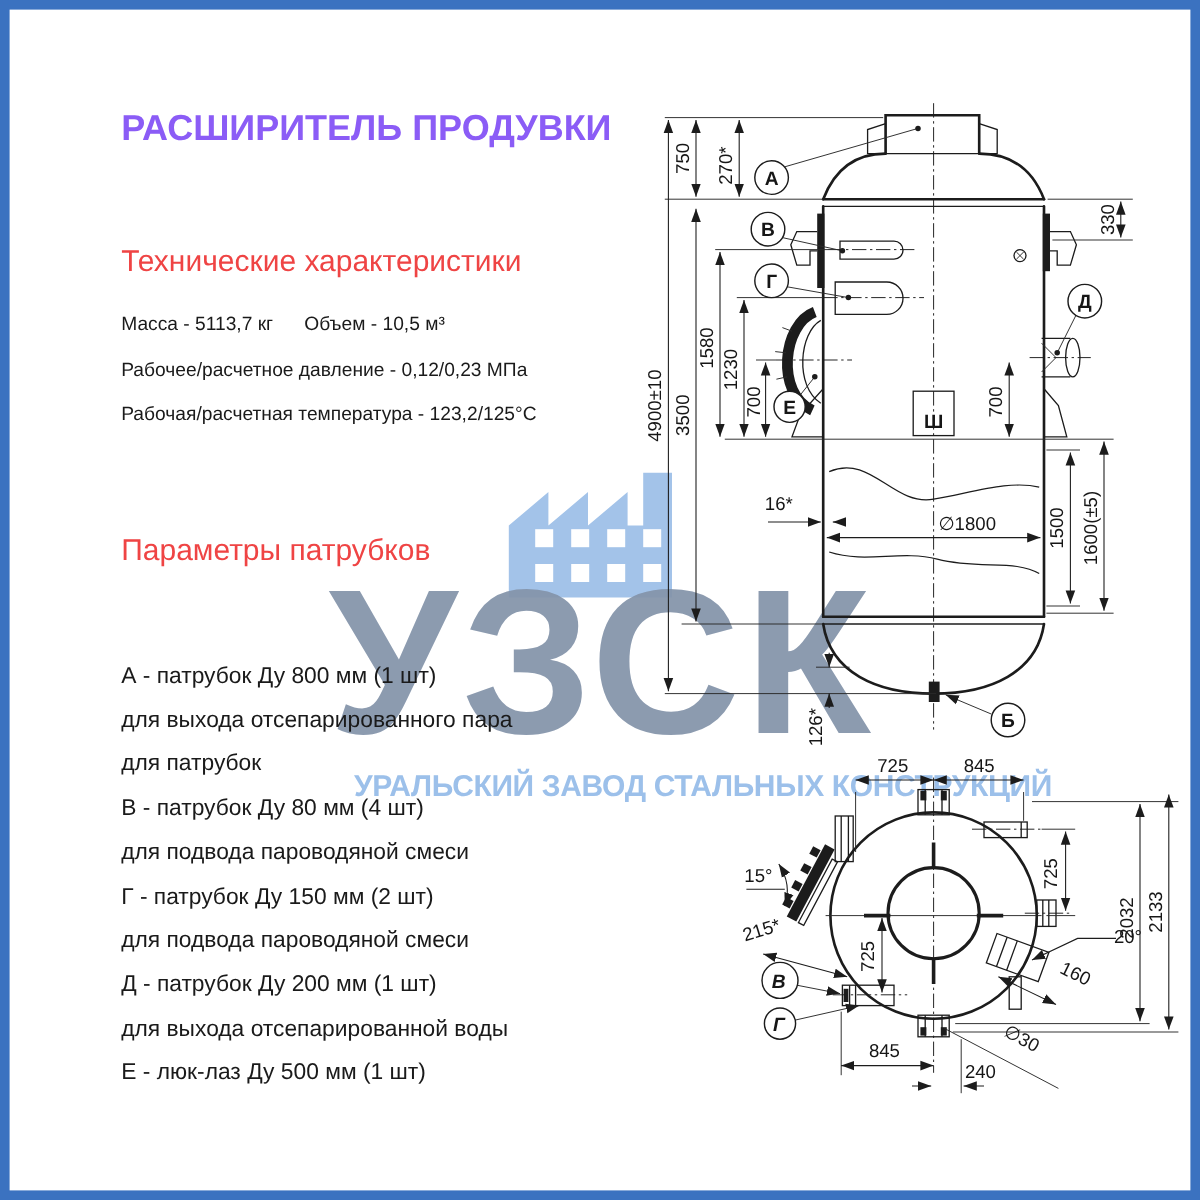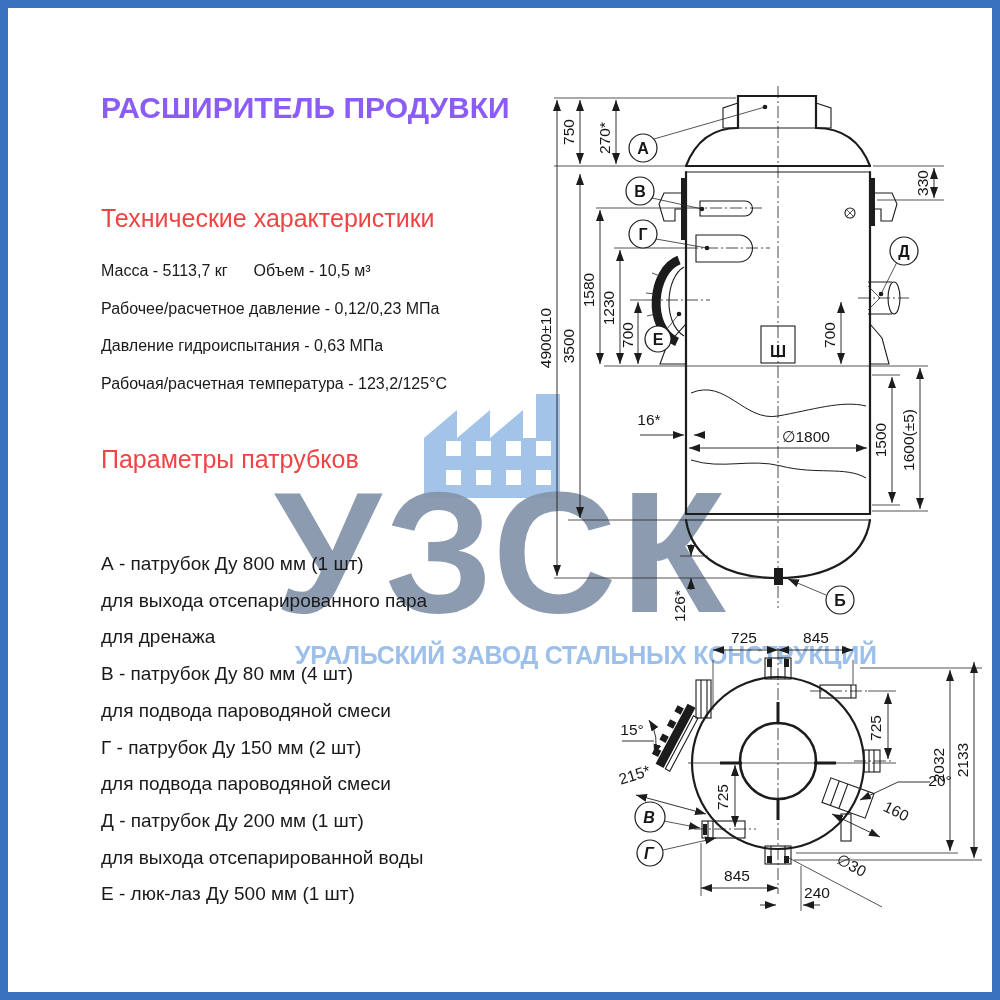--- a/index.html
+++ b/index.html
@@ -284,30 +284,29 @@
     <div>РАСШИРИТЕЛЬ ПРОДУВКИ</div>
   </div>
 
   <div class="col h2 specs-h">Технические характеристики</div>
 
   <div class="col specs">
     <p class="spec-pair">
       <span>Масса - 5113,7 кг</span><span>Объем - 10,5 м³</span>
     </p>
     <p>Рабочее/расчетное давление - 0,12/0,23 МПа</p>
-    <p>Давление гидроиспытания - 0,63 МПа</p>
     <p>Рабочая/расчетная температура - 123,2/125°С</p>
   </div>
 
   <div class="col h2 noz-h">Параметры патрубков</div>
 
   <div class="col noz">
     <p>А - патрубок Ду 800 мм (1 шт)</p>
     <p>для выхода отсепарированного пара</p>
-    <p>для дренажа</p>
+    <p>для патрубок</p>
     <p>В - патрубок Ду 80 мм (4 шт)</p>
     <p>для подвода пароводяной смеси</p>
     <p>Г - патрубок Ду 150 мм (2 шт)</p>
     <p>для подвода пароводяной смеси</p>
     <p>Д - патрубок Ду 200 мм (1 шт)</p>
     <p>для выхода отсепарированной воды</p>
     <p>Е - люк-лаз Ду 500 мм (1 шт)</p>
   </div>
 
 </div>

